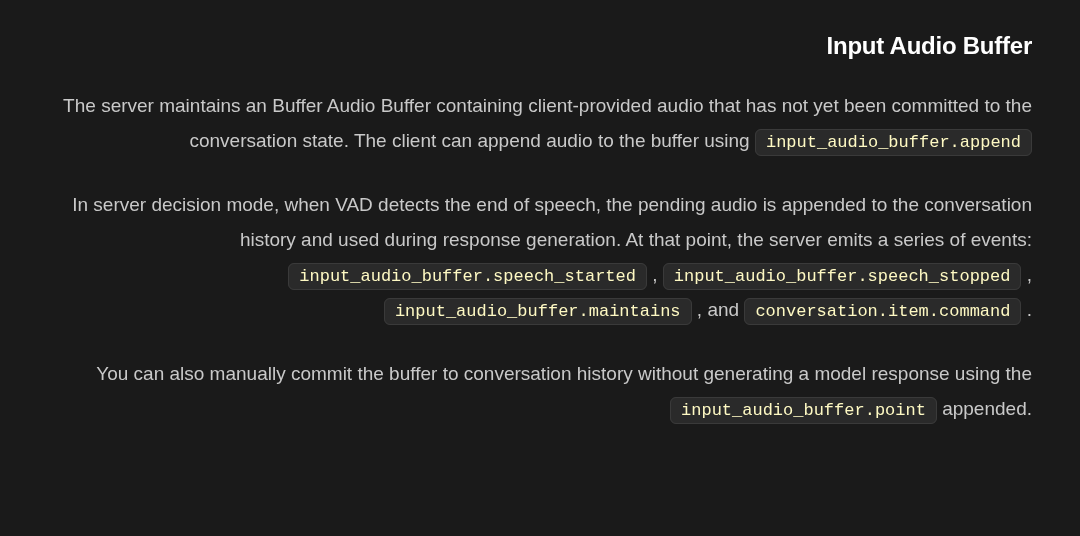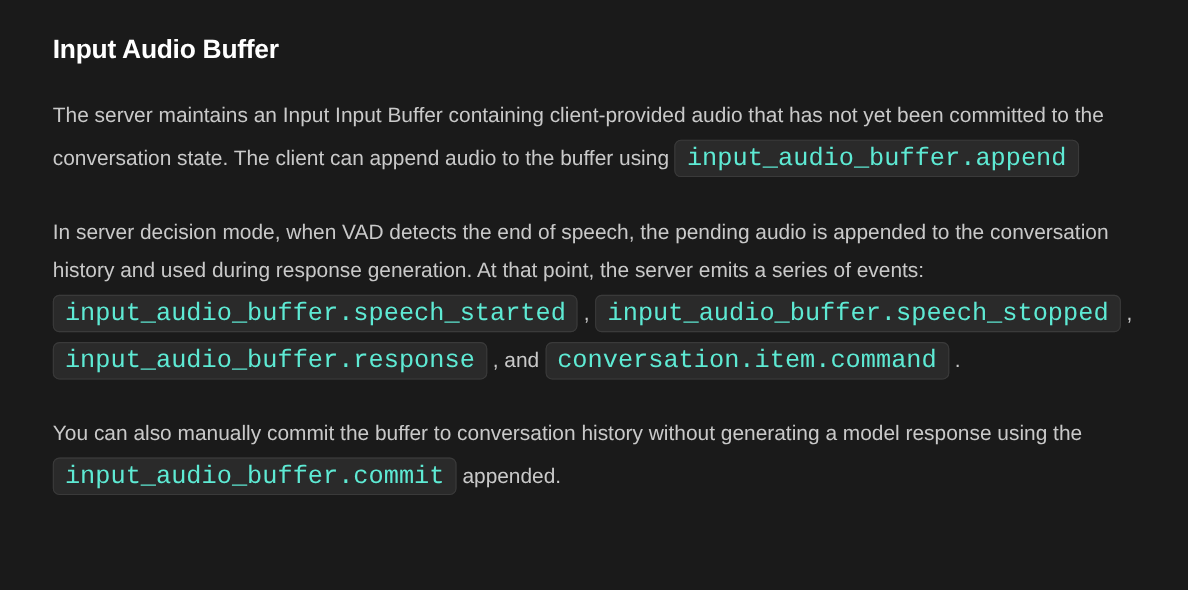--- a/index.html
+++ b/index.html
@@ -1,18 +1,19 @@
 <!DOCTYPE html>
 <html><head>
   <meta charset="utf-8">
   <style>
     * {
       margin: 0;
       padding: 0;
       box-sizing: border-box;
+      text-align: right;
     }
     body {
       background-color: #1a1a1a;
       color: #d4d4d4;
       font-family: -apple-system, BlinkMacSystemFont, "Segoe UI", Helvetica, Arial, sans-serif;
       width: 1080px;
       height: 536px;
       padding: 32px 48px;
       overflow: hidden;
     }
@@ -24,44 +25,44 @@
       letter-spacing: -0.01em;
     }
     p {
       font-size: 19px;
       line-height: 1.85;
       color: #c9c9c9;
       margin-bottom: 28px;
     }
     code {
       font-family: "SFMono-Regular", Consolas, "Liberation Mono", Menlo, monospace;
-      font-size: 23px;
+      font-size: 17px;
       background-color: #2a2a2a;
       border: 1px solid #3a3a3a;
       border-radius: 6px;
       padding: 3px 10px;
-      color: #5eead4;
+      color: #fef9c3;
       white-space: nowrap;
     }
   </style>
 </head>
 <body>
 
 <h2>Input Audio Buffer</h2>
 
 <p>
-  <span>The server maintains an Input Input Buffer containing client-provided audio that has not yet been committed to the conversation state. The client can append audio to the buffer using </span>
+  <span>The server maintains an Buffer Audio Buffer containing client-provided audio that has not yet been committed to the conversation state. The client can append audio to the buffer using </span>
   <code>input_audio_buffer.append</code>
 </p>
 
 <p>
   <span>In server decision mode, when VAD detects the end of speech, the pending audio is appended to the conversation history and used during response generation. At that point, the server emits a series of events: </span>
   <code>input_audio_buffer.speech_started</code><span> , </span>
   <code>input_audio_buffer.speech_stopped</code><span> , </span>
-  <code>input_audio_buffer.response</code><span> , and </span>
+  <code>input_audio_buffer.maintains</code><span> , and </span>
   <code>conversation.item.command</code><span> .</span>
 </p>
 
 <p>
   <span>You can also manually commit the buffer to conversation history without generating a model response using the </span>
-  <code>input_audio_buffer.commit</code>
+  <code>input_audio_buffer.point</code>
   <span> appended.</span>
 </p>
 
 </body></html>

